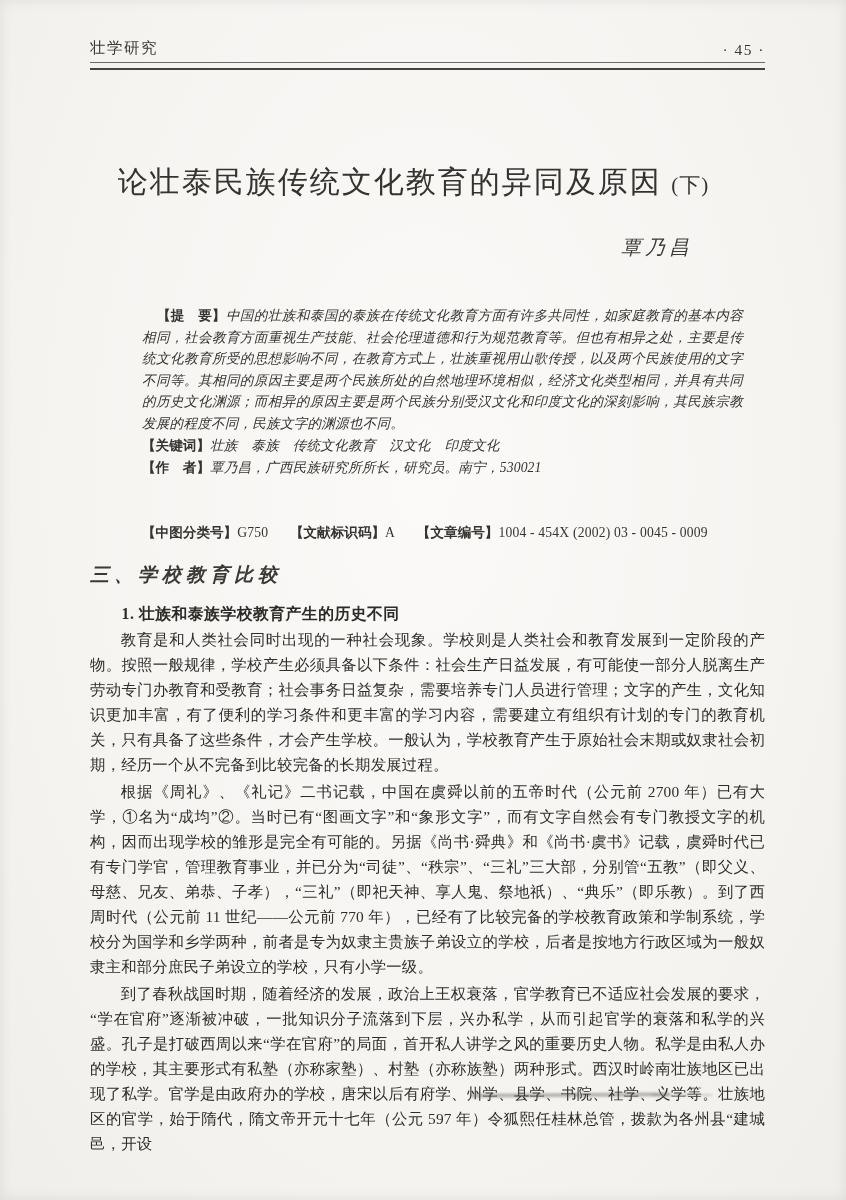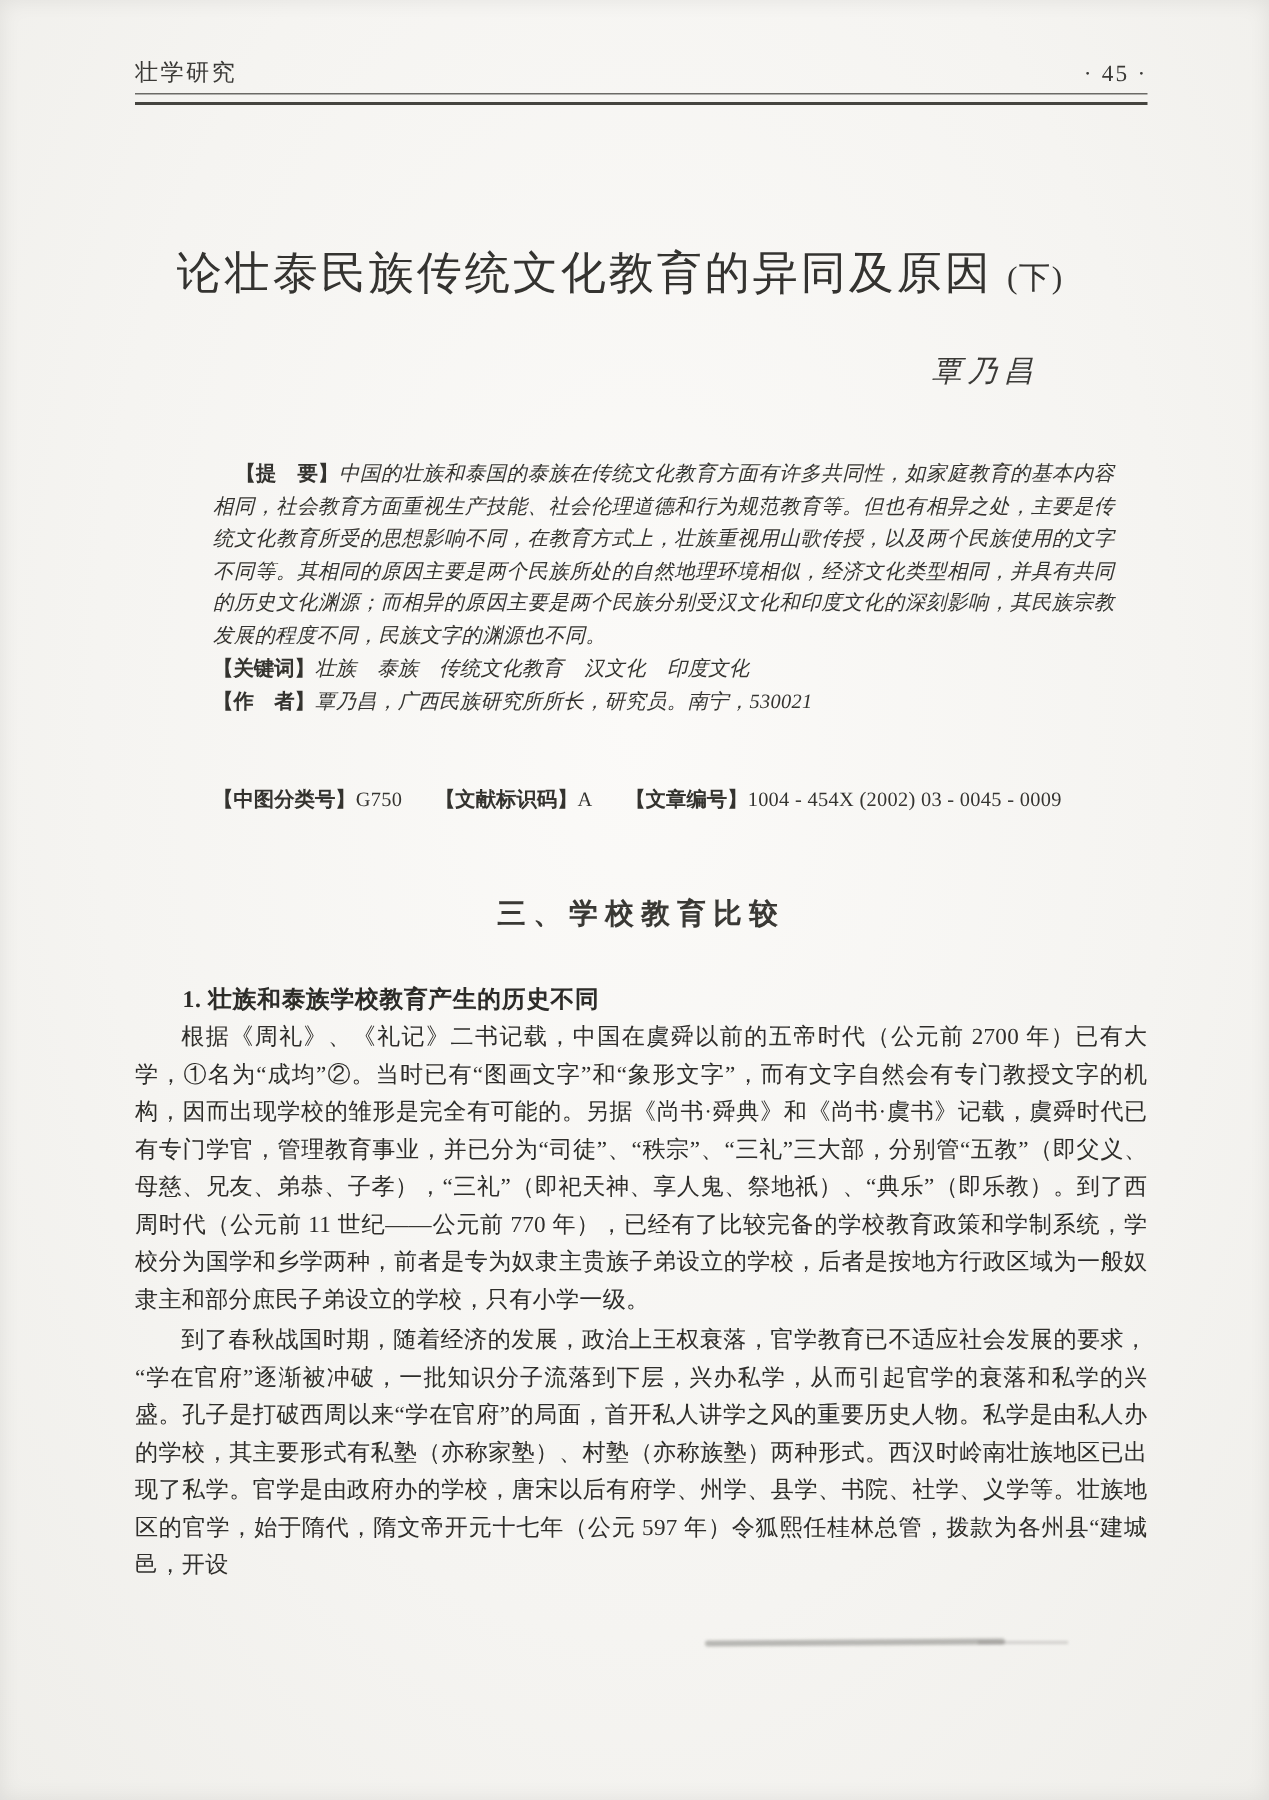--- a/index.html
+++ b/index.html
@@ -91,29 +91,30 @@
   .meta-line.upright { font-style: normal; margin-top: 43px; }
   .meta-label {
     font-style: normal;
     font-weight: 700;
     letter-spacing: 0;
   }
   .meta-gap { display: inline-block; width: 1.6em; }
   .plain-val { font-style: normal; }
   
   .section-heading {
-    margin: 52px 0 0 0;
-    text-align: center;
+    margin: 18px 0 0 0;
+    text-align: left;
     font-size: 19px;
     font-weight: 700;
+    font-style: italic;
     letter-spacing: 5px;
     color: #3a3935;
   }
   .subsection-heading {
-    margin: 34px 0 0 0;
+    margin: 16px 0 0 0;
     font-size: 15.8px;
     font-weight: 700;
     text-indent: 2em;
     letter-spacing: 0.5px;
     color: #2c2b28;
   }
   
   .body-para {
     margin: 2px 0 0 0;
     font-size: 15.4px;
@@ -176,19 +177,20 @@
     </p>
     <p class="meta-line upright">
       <span class="meta-label">【中图分类号】</span><span class="plain-val">G750</span><span class="meta-gap"></span><span class="meta-label">【文献标识码】</span><span class="plain-val">A</span><span class="meta-gap"></span><span class="meta-label">【文章编号】</span><span class="plain-val">1004 - 454X (2002) 03 - 0045 - 0009</span>
     </p>
   </div>
 
   <h2 class="section-heading">三、学校教育比较</h2>
 
   <h3 class="subsection-heading">1. 壮族和泰族学校教育产生的历史不同</h3>
 
+  <p class="body-para">教育是和人类社会同时出现的一种社会现象。学校则是人类社会和教育发展到一定阶段的产物。按照一般规律，学校产生必须具备以下条件：社会生产日益发展，有可能使一部分人脱离生产劳动专门办教育和受教育；社会事务日益复杂，需要培养专门人员进行管理；文字的产生，文化知识更加丰富，有了便利的学习条件和更丰富的学习内容，需要建立有组织有计划的专门的教育机关，只有具备了这些条件，才会产生学校。一般认为，学校教育产生于原始社会末期或奴隶社会初期，经历一个从不完备到比较完备的长期发展过程。</p>
   <p class="body-para">根据《周礼》、《礼记》二书记载，中国在虞舜以前的五帝时代（公元前 2700 年）已有大学，①名为“成均”②。当时已有“图画文字”和“象形文字”，而有文字自然会有专门教授文字的机构，因而出现学校的雏形是完全有可能的。另据《尚书·舜典》和《尚书·虞书》记载，虞舜时代已有专门学官，管理教育事业，并已分为“司徒”、“秩宗”、“三礼”三大部，分别管“五教”（即父义、母慈、兄友、弟恭、子孝），“三礼”（即祀天神、享人鬼、祭地祇）、“典乐”（即乐教）。到了西周时代（公元前 11 世纪——公元前 770 年），已经有了比较完备的学校教育政策和学制系统，学校分为国学和乡学两种，前者是专为奴隶主贵族子弟设立的学校，后者是按地方行政区域为一般奴隶主和部分庶民子弟设立的学校，只有小学一级。</p>
   <p class="body-para">到了春秋战国时期，随着经济的发展，政治上王权衰落，官学教育已不适应社会发展的要求，“学在官府”逐渐被冲破，一批知识分子流落到下层，兴办私学，从而引起官学的衰落和私学的兴盛。孔子是打破西周以来“学在官府”的局面，首开私人讲学之风的重要历史人物。私学是由私人办的学校，其主要形式有私塾（亦称家塾）、村塾（亦称族塾）两种形式。西汉时岭南壮族地区已出现了私学。官学是由政府办的学校，唐宋以后有府学、州学、县学、书院、社学、义学等。壮族地区的官学，始于隋代，隋文帝开元十七年（公元 597 年）令狐熙任桂林总管，拨款为各州县“建城邑，开设</p>
 
   <div class="scan-smudge"></div>
   <div class="scan-smudge-2"></div>
 
 </div>
 
 </body></html>

